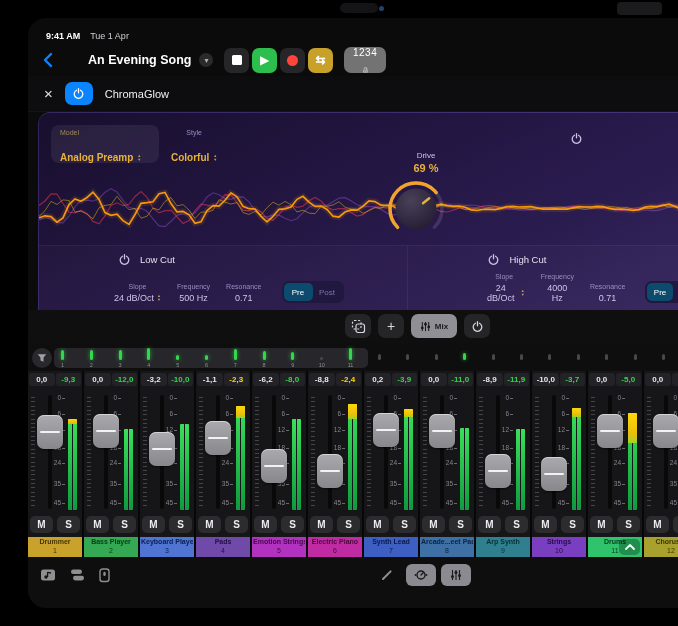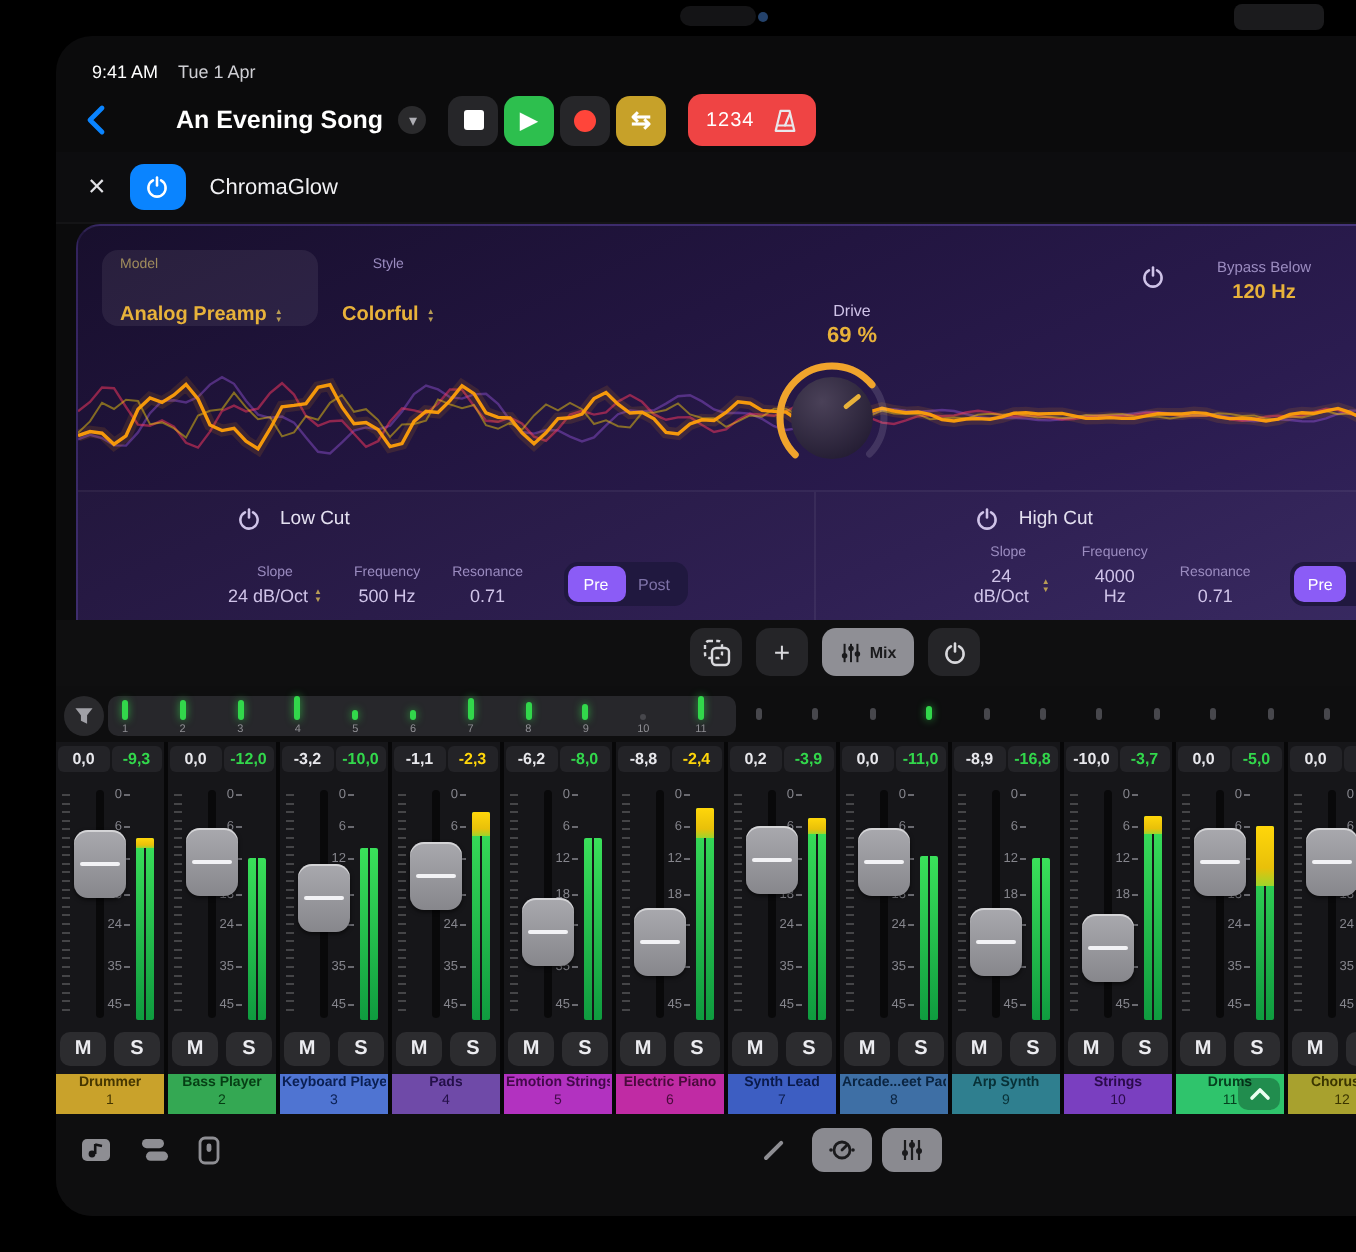--- a/index.html
+++ b/index.html
@@ -7,21 +7,21 @@
     font-family:"Liberation Sans", sans-serif; -webkit-font-smoothing:antialiased; }
   .device { position:relative; width:678px; height:626px; background:#000; }
   .bezel-pill { position:absolute; left:340px; top:3px; width:38px; height:10px; background:#141416; border-radius:5px; }
   .bezel-cam { position:absolute; left:379px; top:6px; width:5px; height:5px; border-radius:50%; background:#24426b; }
   .bezel-patch { position:absolute; left:617px; top:2px; width:45px; height:13px; background:#1b1b1d; border-radius:4px; }
   .screen { position:absolute; left:28px; top:18px; width:650px; height:590px;
     background:#0b0b0c; border-radius:18px 0 0 18px; overflow:hidden; display:flex; flex-direction:column; color:#fff; }
 
   
   .status-row { height:26px; display:flex; align-items:flex-end; padding:0 0 3px 18px; gap:10px; font-size:9px; }
-  .status-time { font-weight:normal; color:#fff; }
+  .status-time { font-weight:bold; color:#fff; }
   .status-date { color:#cfcfd4; }
   .nav-row { height:32px; position:relative; display:flex; align-items:center; padding-left:14px; }
   .back-ic { width:12px; height:16px; }
   .song-group { display:flex; align-items:center; gap:8px; margin-left:34px; }
   .song-title { font-size:12.5px; font-weight:bold; }
   .dd-circle { width:14px; height:14px; border-radius:50%; background:#2a2a2c; color:#aeaeb4;
     font-size:8px; display:flex; align-items:center; justify-content:center; }
   .transport { position:absolute; left:196px; top:3px; display:flex; align-items:center; gap:3px; height:26px; }
   .t-btn { width:25px; height:25px; border-radius:7px; background:#262629; display:flex; align-items:center; justify-content:center; }
   .t-btn.play { background:#2dbf4e; }
@@ -32,21 +32,21 @@
   .cycle-gl { color:#fff; font-size:12px; font-weight:bold; line-height:1; }
   .lcd { height:26px; margin-left:6px; background:#1d1d20; border-radius:7px; display:flex; align-items:center; gap:8px; padding:0 9px; }
   .lcd-pos { font-size:13px; font-weight:bold; letter-spacing:.5px; }
   .lcd-div { font-size:10.5px; color:#e6e6ea; letter-spacing:.5px; }
   .lcd-tempo { font-size:11px; font-weight:bold; }
   .lcd-col { display:flex; flex-direction:column; align-items:center; line-height:1.15; }
   .lcd-sig { font-size:7px; font-weight:bold; }
   .lcd-key { font-size:7px; color:#d8d8dc; }
   .lcd-io { font-size:5.5px; color:#3c3c44; }
   .lcd-midi { font-size:6px; color:#3c566e; font-weight:bold; }
-  .count-group { height:26px; margin-left:8px; background:#ef4444; border-radius:7px; display:flex; align-items:center; gap:9px; padding:0 9px; }
+  .count-group { height:26px; margin-left:8px; background:#737373; border-radius:7px; display:flex; align-items:center; gap:9px; padding:0 9px;flex-direction:column; }
   .count-lbl { font-size:10px; letter-spacing:.5px; }
   .metro-ic { width:13px; height:13px; color:#e8e8ec; }
 
   
   .plugin-header { height:36px; display:flex; align-items:center; gap:12px; padding-left:16px; background:#0d0d0f;
     border-bottom:1px solid rgba(255,255,255,0.03); }
   .close-x { font-size:15px; color:#e2e2e6; line-height:1; }
   .pw { width:11px; height:11px; display:block; }
   .plug-power { width:28px; height:23px; border-radius:7px; background:#0a84ff; color:#fff;
     display:flex; align-items:center; justify-content:center; }
@@ -79,21 +79,21 @@
   .cut.low { width:370px; border-right:1px solid rgba(255,255,255,0.06); }
   .cut.high { width:270px; }
   .cut-head { position:absolute; top:8px; left:80px; display:flex; align-items:center; gap:10px; color:#e4e0f0; font-size:9.5px; }
   .cut-head .pw { color:#cfc3e8; }
   .cut-params { position:absolute; bottom:7px; left:75px; display:flex; gap:16px; align-items:flex-end; }
   .param { text-align:center; }
   .param .p-lbl { font-size:7px; color:#9b8cc0; }
   .param .p-val { font-size:9px; color:#cfc3e8; margin-top:3px; display:flex; gap:3px; justify-content:center; align-items:center; }
   .seg { width:62px; height:22px; background:#20183f; border-radius:7px; display:flex; padding:2px; margin-left:4px; }
   .seg-opt { flex:1; border-radius:5px; font-size:8px; color:#7e72a8; display:flex; align-items:center; justify-content:center; }
-  .seg-opt.sel { background:#8b5cf6; color:#fff; }
+  .seg-opt.sel { background:#0c4a6e; color:#fff; }
 
   
   .mixer-toolbar { height:33px; background:#0f0f10; position:relative; }
   .mt-cluster { position:absolute; left:317px; top:4px; display:flex; gap:7px; align-items:center; }
   .mt-btn { width:26px; height:24px; border-radius:7px; background:#252528; color:#d8d8dc;
     display:flex; align-items:center; justify-content:center; font-size:14px; }
   .mt-mix { width:46px; height:24px; border-radius:7px; background:#8f8f95; color:#1a1a1c;
     display:flex; align-items:center; justify-content:center; gap:4px; font-size:8px; font-weight:bold; }
 
   
@@ -245,24 +245,20 @@
         <circle id="drive-arc" cx="34" cy="34" r="26" fill="none" stroke="#f0a42c" stroke-width="3.5" pathLength="360" stroke-dasharray="186.3 360" stroke-linecap="round" transform="rotate(135 34 34)"></circle>
         <circle cx="34" cy="34" r="20.5" fill="url(#kg)"></circle>
         <line x1="41" y1="28.3" x2="47.2" y2="23.3" stroke="#e8b23a" stroke-width="2.4" stroke-linecap="round"></line>
       </svg>
 
       <div class="byp-power">
         <svg class="pw" viewBox="0 0 12 12">
             <path d="M3.8 2.4 A4.7 4.7 0 1 0 8.2 2.4" fill="none" stroke="currentColor" stroke-width="1.4" stroke-linecap="round"></path>
             <line x1="6" y1="0.8" x2="6" y2="5.2" stroke="currentColor" stroke-width="1.4" stroke-linecap="round"></line>
           </svg>
-      </div>
-      <div class="bypass-box">
-        <div class="mini-label">Bypass Below</div>
-        <div class="mini-value">120 Hz</div>
       </div>
       <div class="level-box">
         <div class="mini-label">Level</div>
         <div class="mini-value">0.0</div>
       </div>
 
       <div class="cuts">
         <div class="cut low">
           <div class="cut-head">
             <span>
@@ -697,21 +693,21 @@
     <div class="tile" style="background: rgb(62, 111, 165); color: rgb(10, 36, 64);">
       <div class="tile-name">Arcade...eet Pad</div>
       <div class="tile-num">8</div>
 
     </div>
   </div>
 
   <div class="strip">
     <div class="strip-values">
       <div class="val vol">-8,9</div>
-      <div class="val peak" style="color: rgb(50, 215, 75);">-16,8</div>
+      <div class="val peak" style="color: rgb(50, 215, 75);">-11,9</div>
     </div>
     <div class="fader-zone">
       <div class="ticks"></div>
       <div class="labels">
                 <span class="lbl" style="top: 3px;">0</span>
                 <span class="lbl" style="top: 19px;">6</span>
                 <span class="lbl" style="top: 35px;">12</span>
                 <span class="lbl" style="top: 53px;">18</span>
                 <span class="lbl" style="top: 68px;">24</span>
                 <span class="lbl" style="top: 89px;">35</span>

